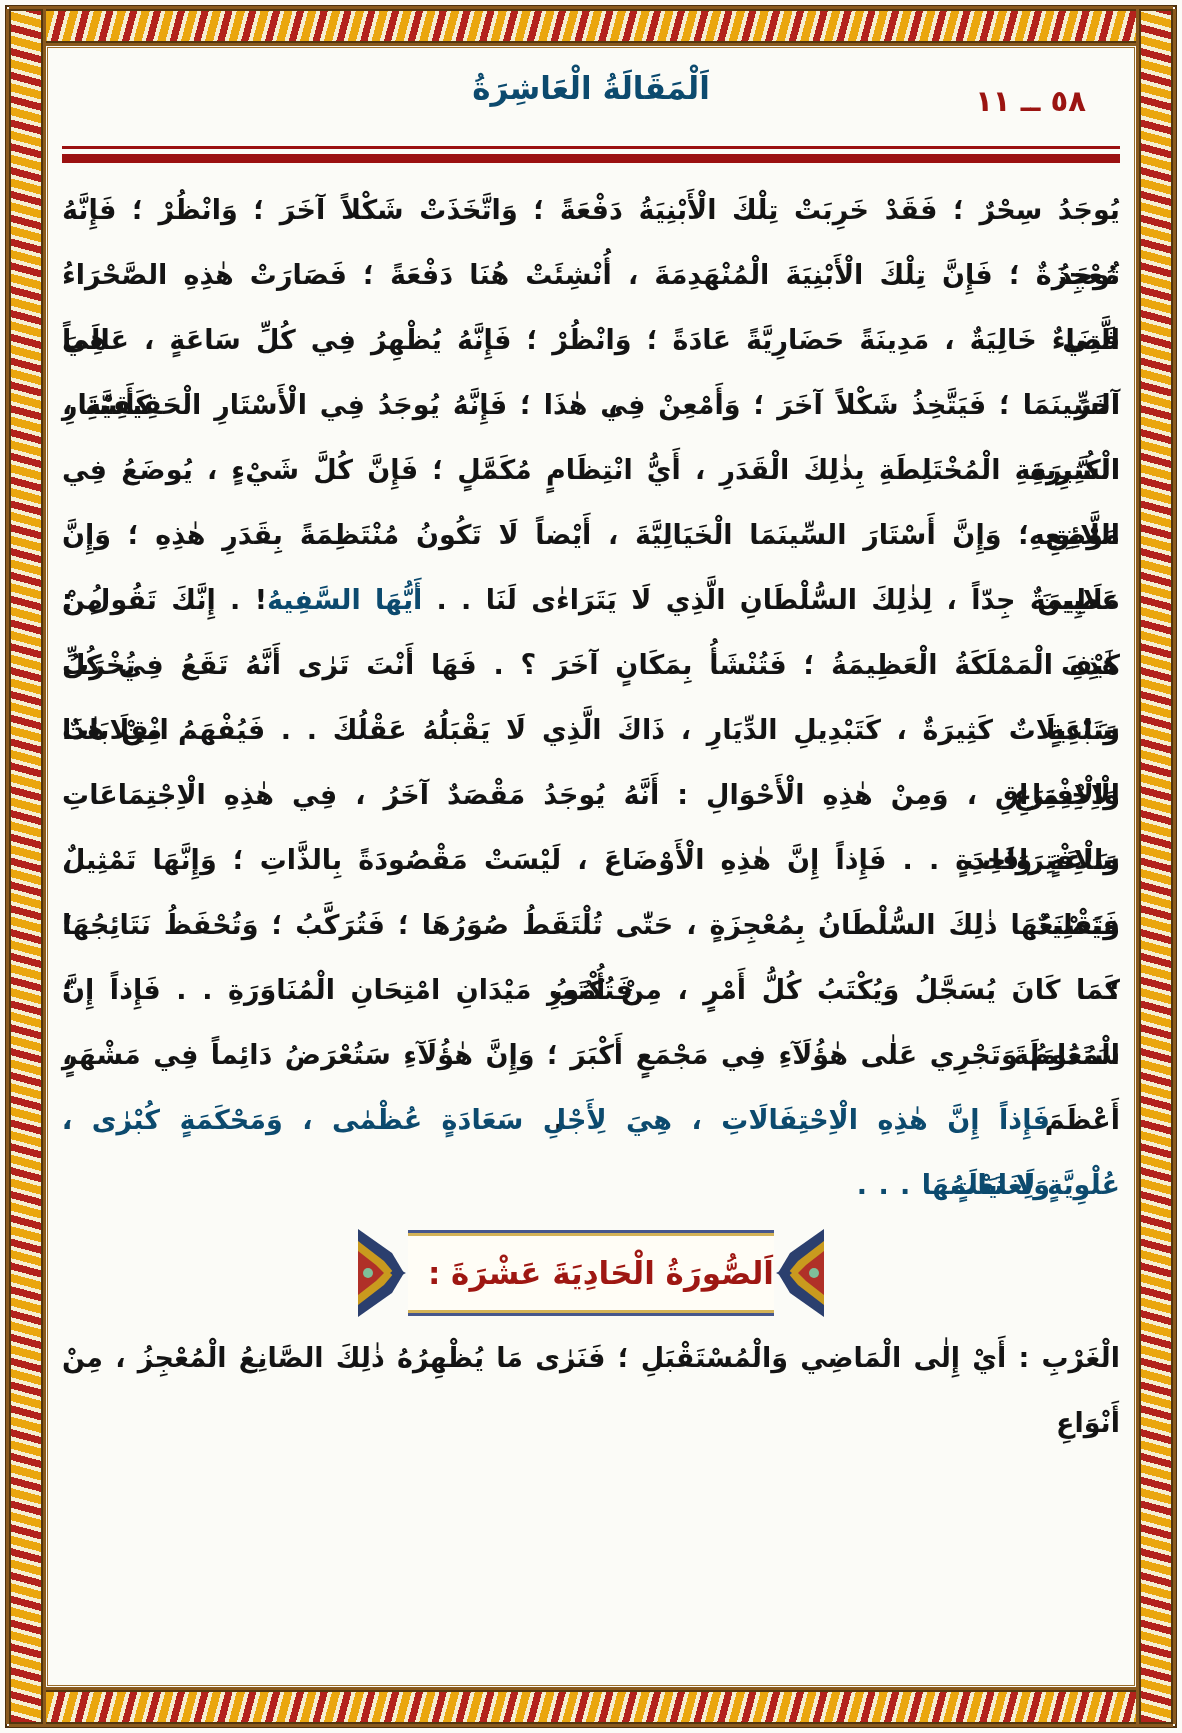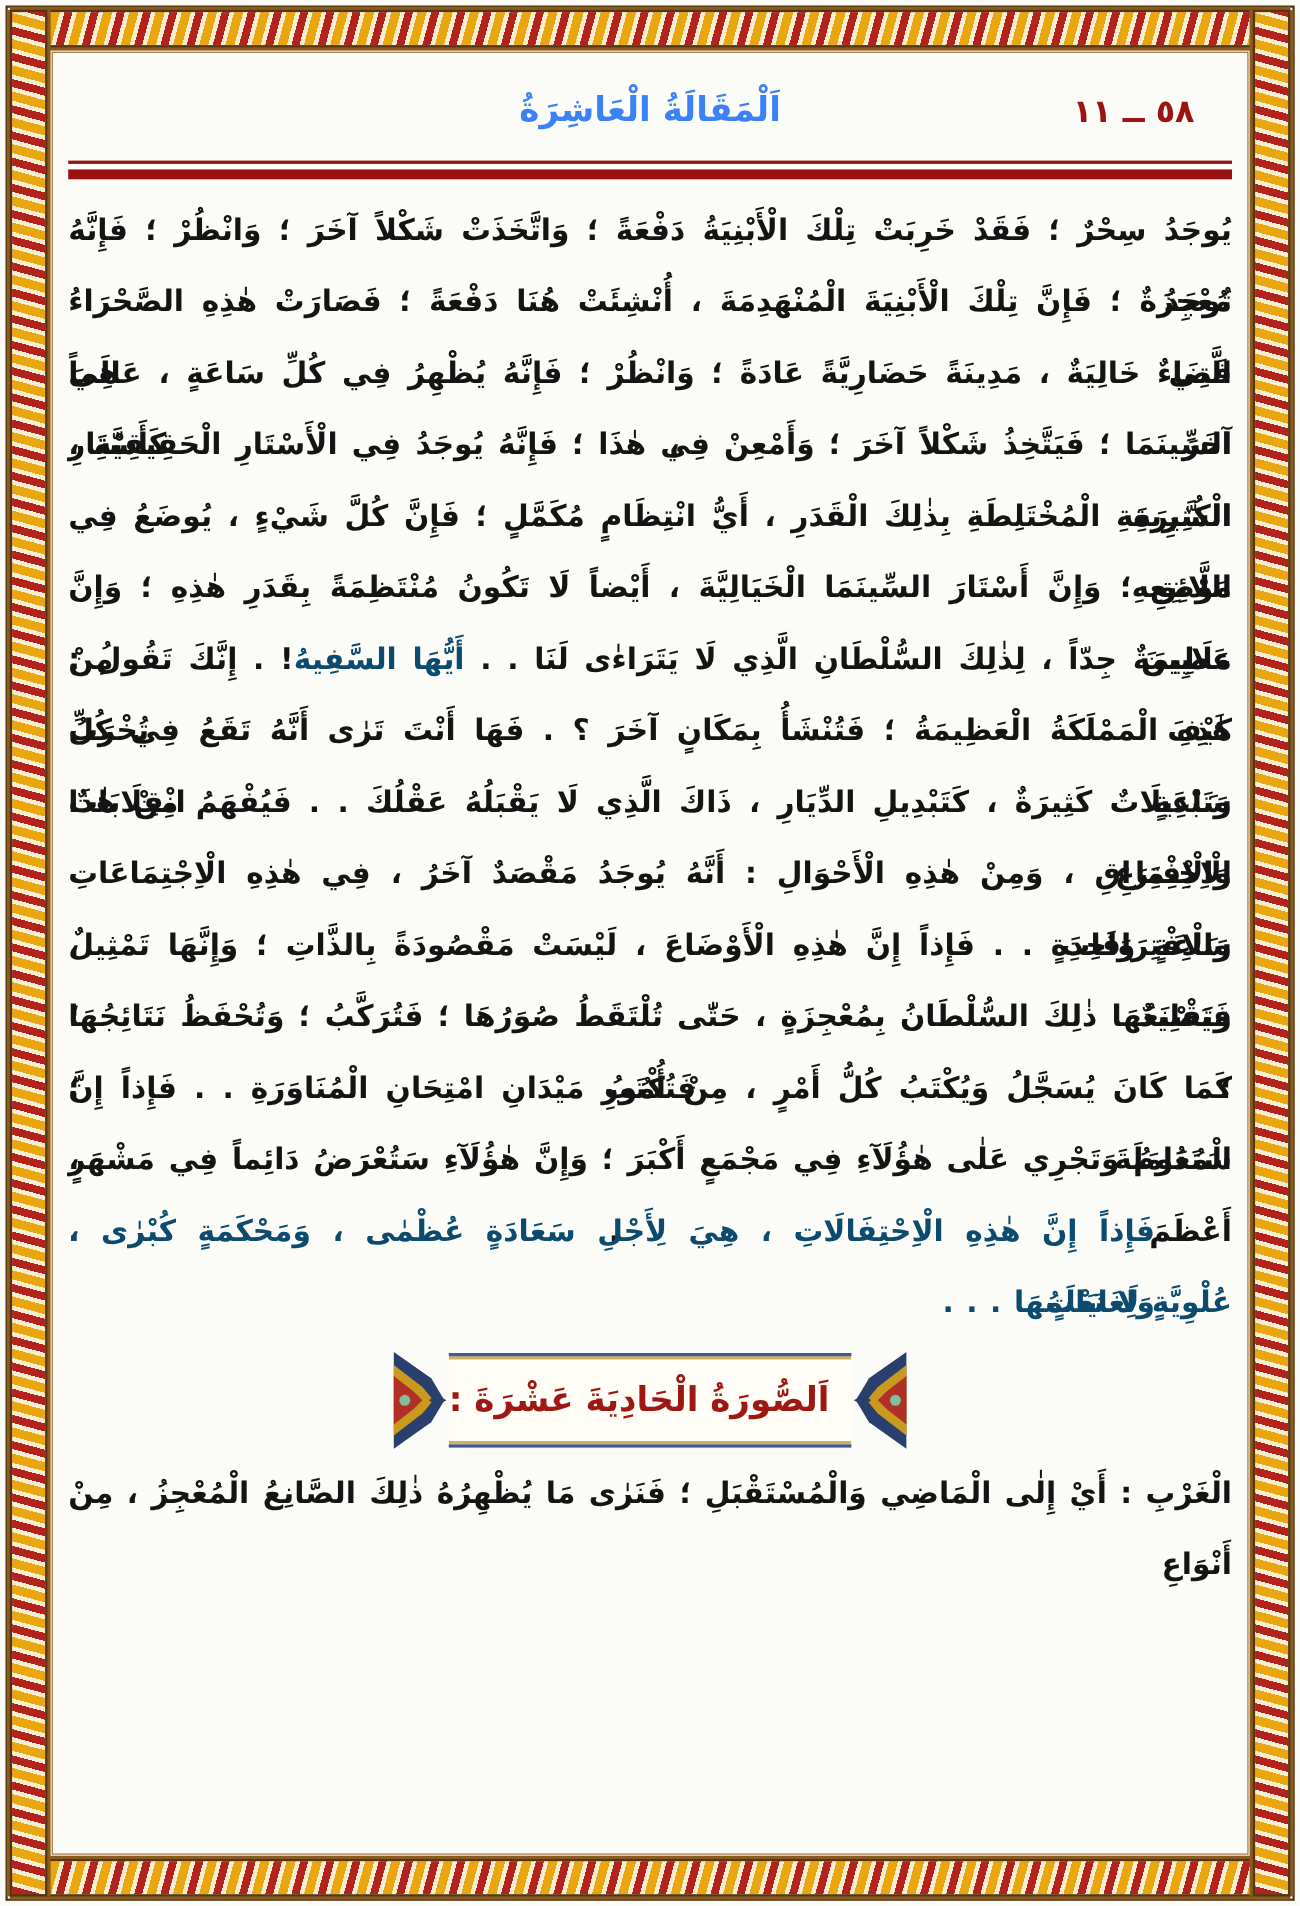--- a/index.html
+++ b/index.html
@@ -34,23 +34,23 @@
     position:absolute;inset:47px;
     border:1px solid #9a6a26;
     pointer-events:none;
   }
   
   .content{
     position:absolute;left:62px;right:62px;top:58px;bottom:48px;
   }
   .headrow{position:relative;height:82px;}
   .title{
-    position:absolute;left:0;right:0;top:24px;
+    position:absolute;left:0;right:0;top:12px;
     text-align:center;
-    font-size:31px;font-weight:700;color:#3b82f6;
+    font-size:31px;font-weight:700;color:#0c4a6e;
   }
   .pagenum{
     position:absolute;left:28px;top:26px; 
     font-size:29px;font-weight:700;color:#9b1411;
   }
   
   .pagenum{left:auto;right:18px;}
   html[dir="rtl"] .pagenum{right:34px;}
   .rule-thin{height:3px;background:#9b1111;margin-top:6px;}
   .rule-thick{height:9px;background:#9b1111;margin-top:5px;}
@@ -71,21 +71,21 @@
     width:470px;height:92px;
     margin:10px auto 6px auto;
     display:flex;align-items:center;justify-content:center;
   }
   .cart-end{flex:0 0 52px;height:92px;}
   .cart-box{
     flex:1;height:80px;
     background:#fffdf6;
     border-top:3px solid #46578c;border-bottom:3px solid #46578c;
     box-shadow:inset 0 3px 0 #d3b257, inset 0 -3px 0 #d3b257;
-    display:flex;align-items:center;justify-content:flex-end;
+    display:flex;align-items:center;justify-content:flex-start;
   }
   .cart-label{
     font-size:31px;font-weight:700;color:#9e1712;direction:rtl;
   }
   .mirror{transform:scaleX(-1);}
 </style>
 </head>
 <body>
 
 <div class="page">

